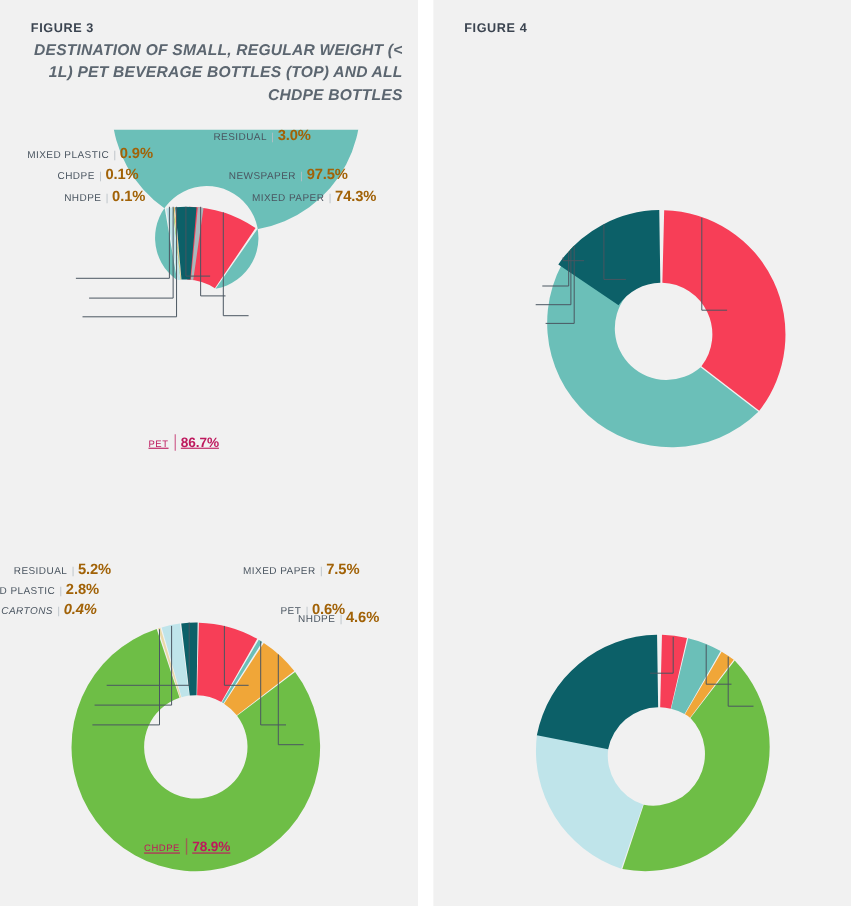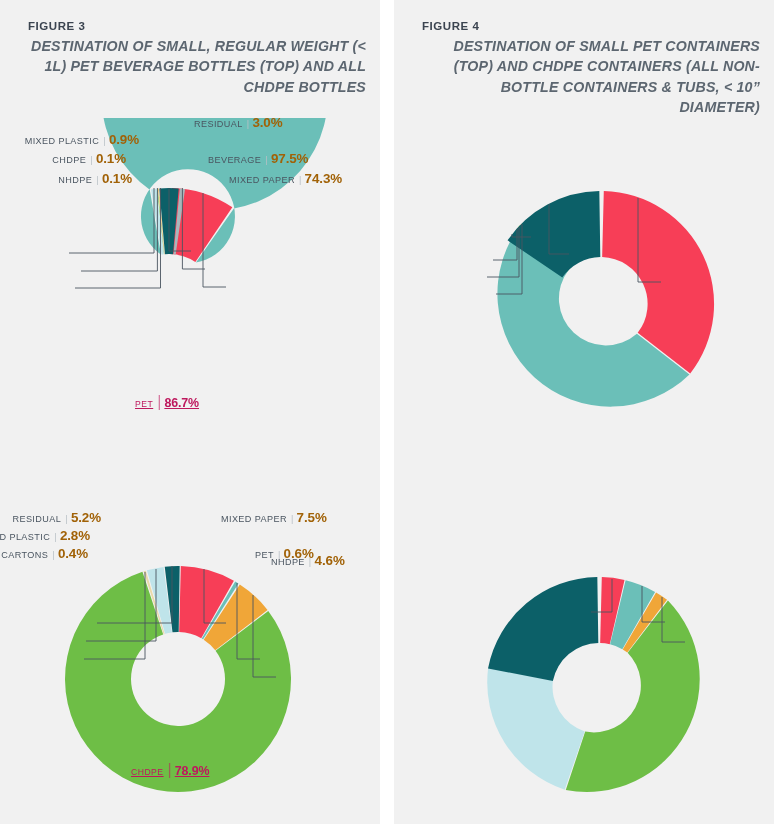--- a/index.html
+++ b/index.html
@@ -108,21 +108,21 @@
       <div class="lbl r" style="left:126px;top:152px;">
         <span class="nm">CHDPE</span><span class="bar">|</span><span class="pc">0.1%</span>
       </div>
       <div class="lbl r" style="left:132px;top:172px;">
         <span class="nm">NHDPE</span><span class="bar">|</span><span class="pc">0.1%</span>
       </div>
       <div class="lbl" style="left:194px;top:116px;">
         <span class="nm">RESIDUAL</span><span class="bar">|</span><span class="pc">3.0%</span>
       </div>
       <div class="lbl" style="left:208px;top:152px;">
-        <span class="nm">BEVERAGE</span><span class="bar">|</span><span class="pc">97.5%</span>
+        <span class="nm">NEWSPAPER</span><span class="bar">|</span><span class="pc">97.5%</span>
       </div>
       <div class="lbl" style="left:229px;top:172px;">
         <span class="nm">MIXED PAPER</span><span class="bar">|</span><span class="pc">74.3%</span>
       </div>
       <div class="inlbl" style="left:135px;top:393px;">
         <span class="nm">PET</span><span class="bar">|</span><span class="pc">86.7%</span>
       </div>
 
       <div class="chart-wrap" style="top:492px;left:0;">
         <svg class="chart-svg" width="380" height="330" viewBox="0 0 380 330">
@@ -145,42 +145,41 @@
           </g>
         </svg>
       </div>
 
       <div class="lbl r" style="left:101px;top:511px;">
         <span class="nm">RESIDUAL</span><span class="bar">|</span><span class="pc">5.2%</span>
       </div>
       <div class="lbl r" style="left:90px;top:529px;">
         <span class="nm">MIXED PLASTIC</span><span class="bar">|</span><span class="pc">2.8%</span>
       </div>
-      <div class="lbl r" style="left:88px;top:547px;">
+      <div class="lbl r" style="left:88px;top:547px;font-style:italic;">
         <span class="nm">CARTONS</span><span class="bar">|</span><span class="pc">0.4%</span>
       </div>
       <div class="lbl" style="left:221px;top:511px;">
         <span class="nm">MIXED PAPER</span><span class="bar">|</span><span class="pc">7.5%</span>
       </div>
       <div class="lbl" style="left:255px;top:547px;">
         <span class="nm">PET</span><span class="bar">|</span><span class="pc">0.6%</span>
       </div>
       <div class="lbl" style="left:271px;top:554px;">
         <span class="nm">NHDPE</span><span class="bar">|</span><span class="pc">4.6%</span>
       </div>
       <div class="inlbl" style="left:131px;top:761px;">
         <span class="nm">CHDPE</span><span class="bar">|</span><span class="pc">78.9%</span>
       </div>
     </div>
   </div>
 
   <div class="panel">
     <div class="panel-inner">
       <div class="fig-num">FIGURE 4</div>
-      <div class="fig-title">DESTINATION OF SMALL PET CONTAINERS (TOP) AND CHDPE CONTAINERS (ALL NON-BOTTLE CONTAINERS &amp; TUBS, &lt; 10” DIAMETER)</div>
 
       <div class="chart-wrap" style="top:118px;left:0;">
         <svg class="chart-svg" width="380" height="350" viewBox="0 0 380 350">
           <g transform="translate(207,186)">
             <path fill="#f73e57" d="M 2.8,-112.96 A 113,113 0 0 1 89.24,69.41 L 36.68,28.86 A 47,47 0 0 0 1.16,-46.99 Z"></path>
             <path fill="#6bbfb8" d="M 88.46,70.40 A 113,113 0 0 1 -78.76,-81.02 L -32.43,-34.04 A 47,47 0 0 0 35.89,29.84 Z"></path>
             <path fill="#f0a638" d="M -79.48,-80.32 A 113,113 0 0 1 -80.44,-79.35 L -33.16,-33.32 A 47,47 0 0 0 -32.76,-33.72 Z"></path>
             <path fill="#6ebe46" d="M -81.15,-78.65 A 113,113 0 0 1 -83.26,-76.40 L -34.46,-31.97 A 47,47 0 0 0 -33.45,-33.03 Z"></path>
             <path fill="#ead9a8" d="M -83.95,-75.66 A 113,113 0 0 1 -84.65,-74.91 L -35.01,-31.39 A 47,47 0 0 0 -34.75,-31.62 Z"></path>
             <path fill="#bfe4ea" d="M -85.39,-74.09 A 113,113 0 0 1 -92.72,-64.71 L -38.21,-27.16 A 47,47 0 0 0 -35.49,-30.86 Z"></path>

